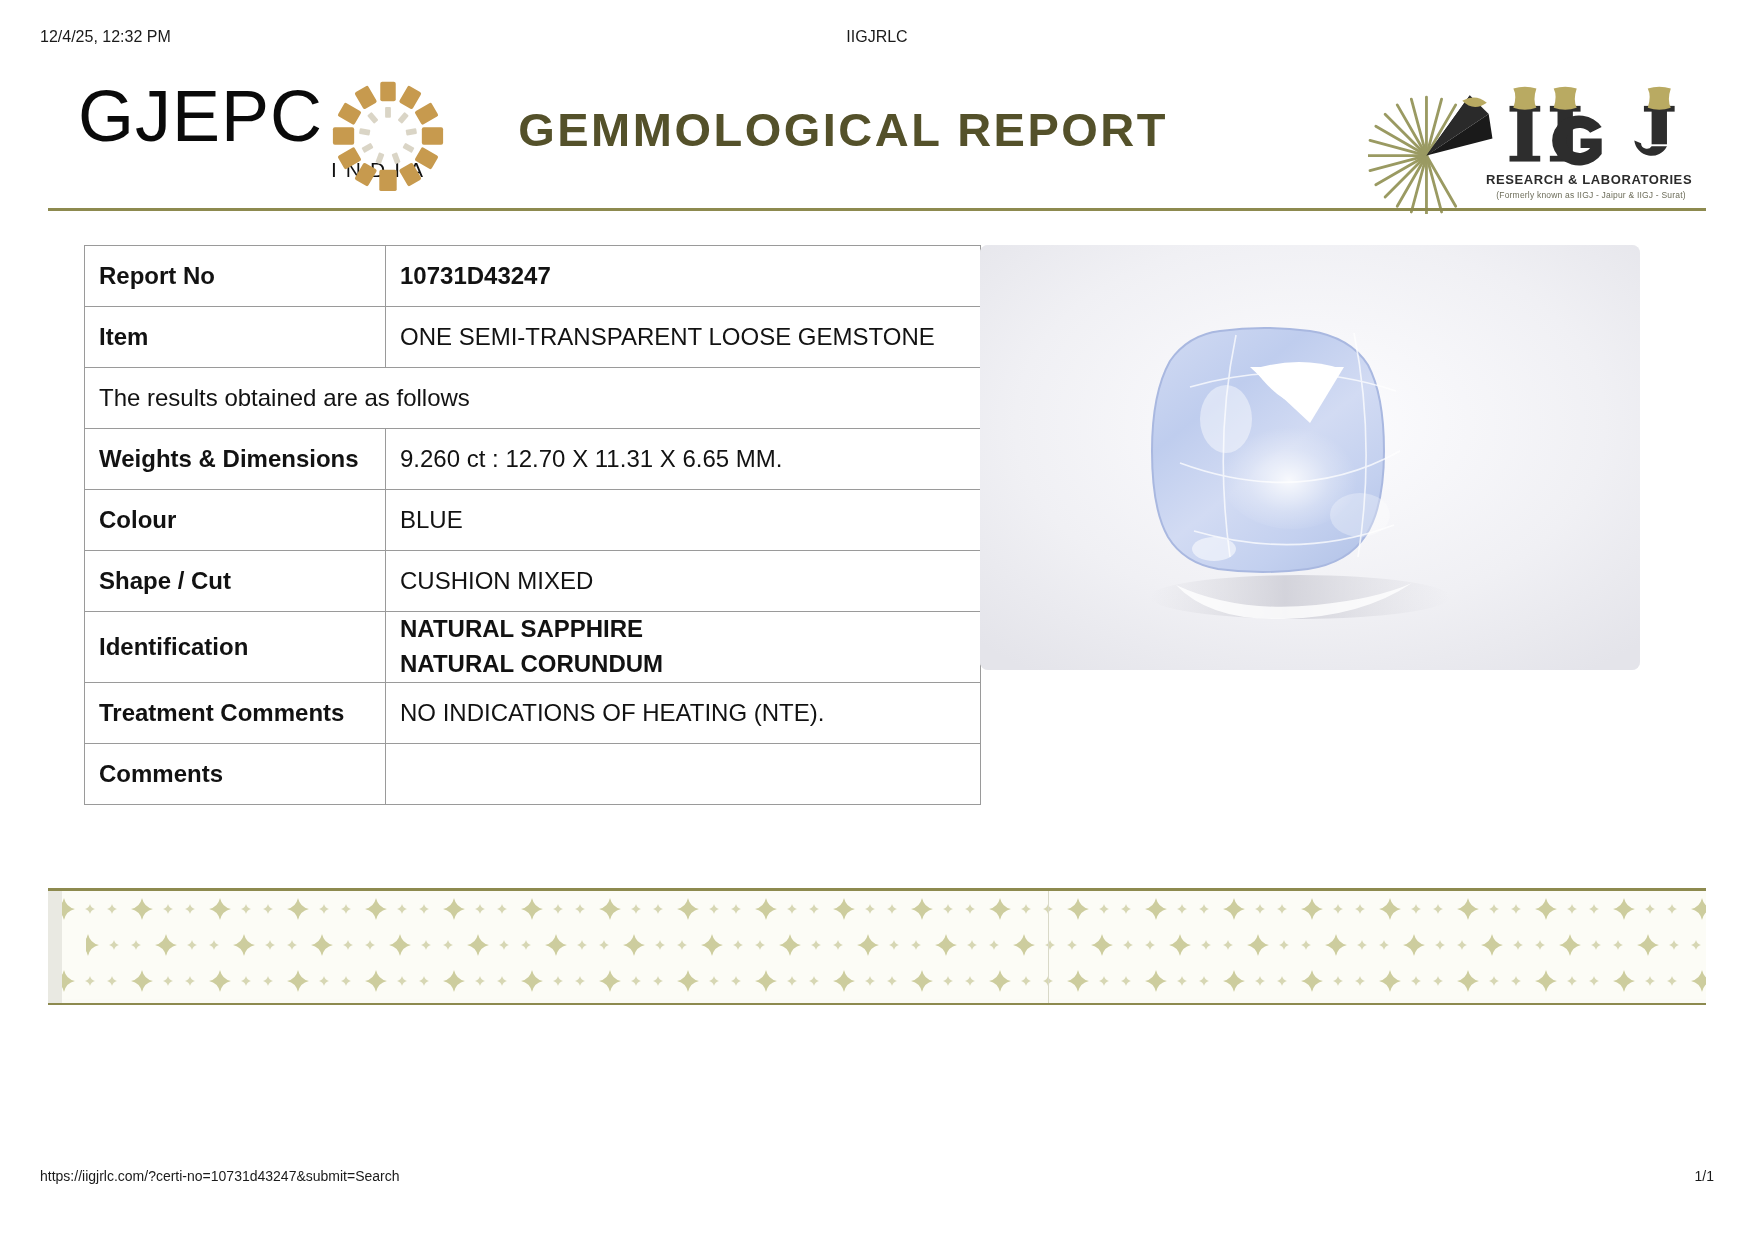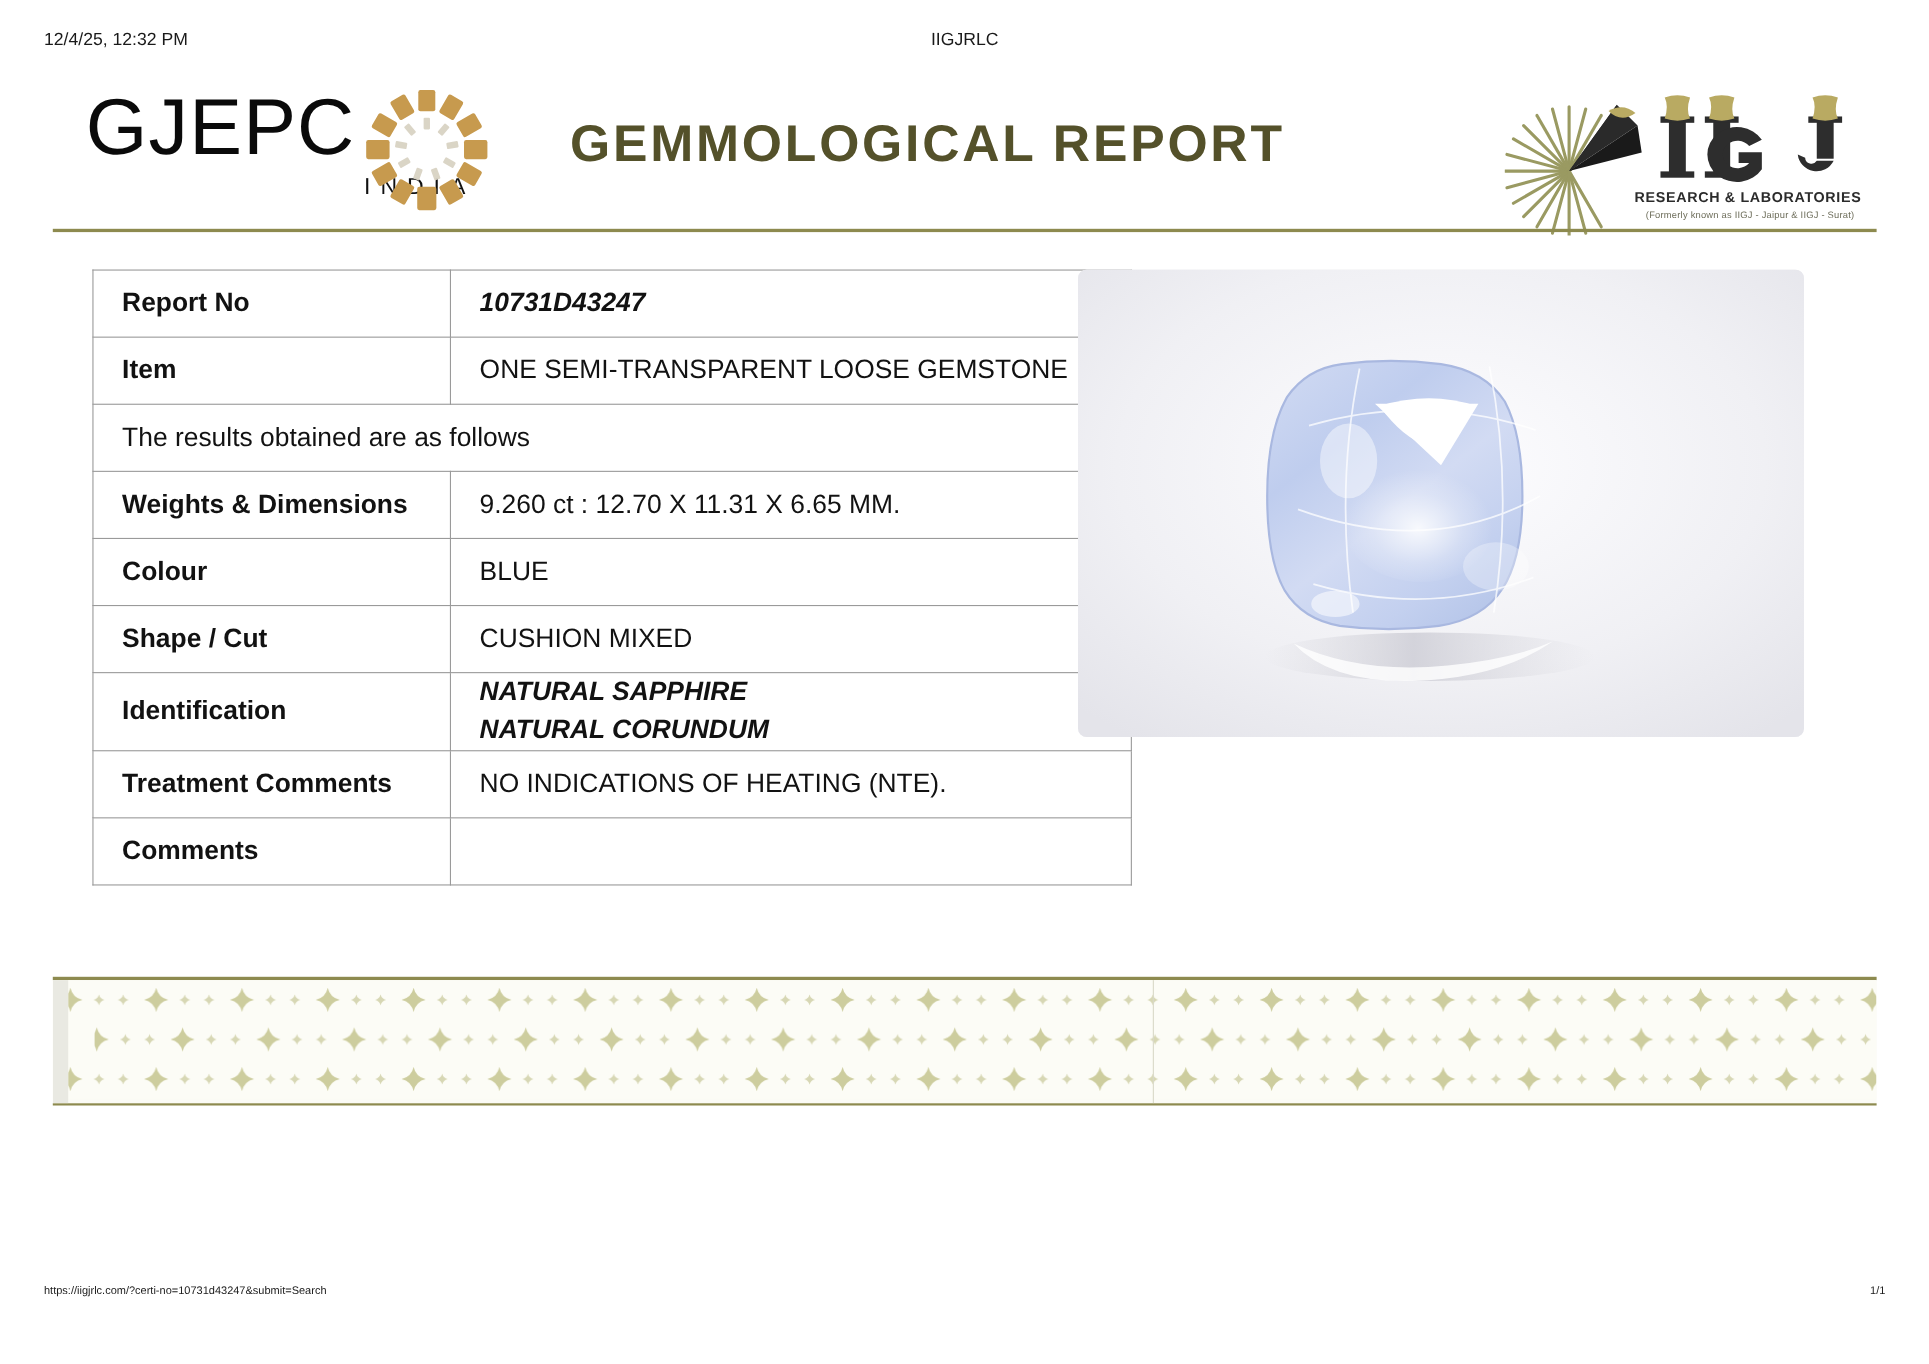--- a/index.html
+++ b/index.html
@@ -147,29 +147,29 @@
   }
 
   table.report {
     border-collapse: collapse;
     table-layout: fixed;
     width: 840px;
     float: left;
   }
   table.report td {
     border: 1px solid #9a9a9a;
-    padding: 0 26px;
+    padding: 0 14px;
     vertical-align: middle;
     font-size: 24px;
     color: #121212;
     height: 60px;
   }
   td.label   { width: 272px; font-weight: bold; }
   td.value   { width: 566px; font-weight: normal; }
-  td.value.b { font-weight: bold; font-style: italic; }
+  td.value.b { font-weight: bold; }
   td.merged  { font-weight: normal; }
   .ident-cell { line-height: 1.45; padding-top: 8px; padding-bottom: 8px; }
   .row-tall td { height: 86px; }
 
   
   .gem-photo {
     position: absolute;
     left: 896px;
     top: 0px;
     width: 660px;
@@ -208,21 +208,21 @@
     background: #d9d9c8;
   }
 
   
   .footer {
     position: absolute;
     left: 0;
     top: 1168px;
     width: 1754px;
     height: 24px;
-    font-size: 10px;
+    font-size: 14px;
     color: #1a1a1a;
   }
   .ft-left  { position: absolute; left: 40px;  top: 0; }
   .ft-right { position: absolute; right: 40px; top: 0; }
 </style>
 </head>
 <body>
 
 <div class="print-header">
   <div class="ph-left">12/4/25, 12:32 PM</div>

